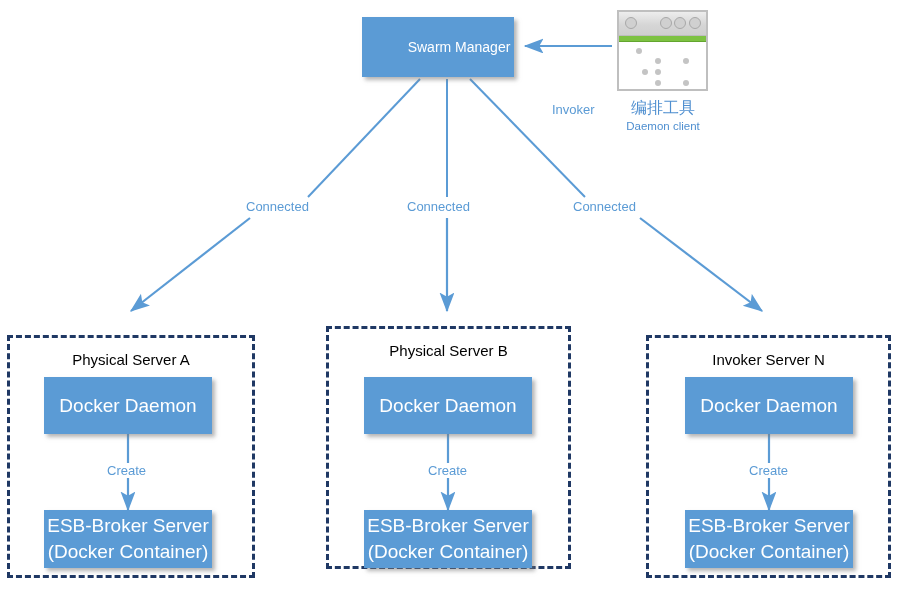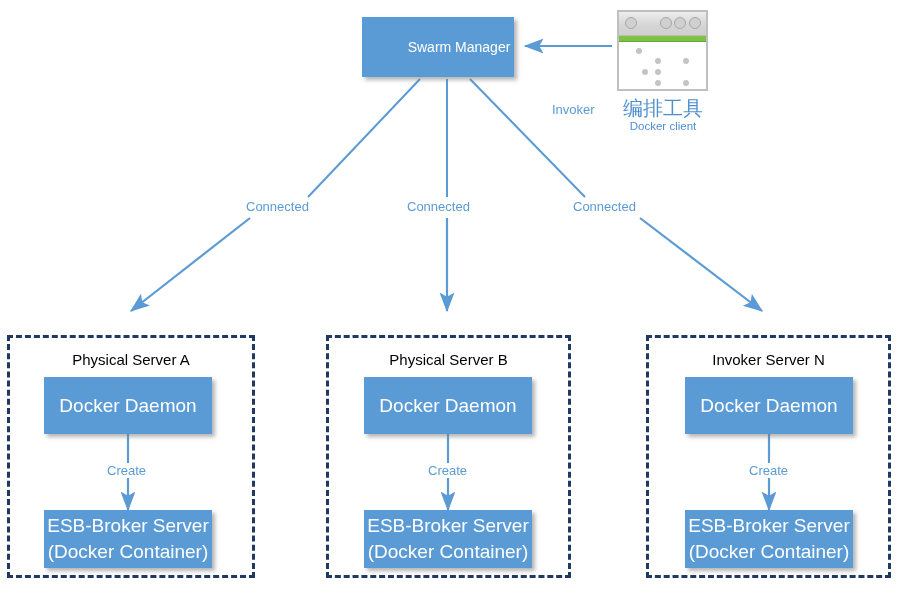--- a/index.html
+++ b/index.html
@@ -127,21 +127,21 @@
   }
   #swarm-client-caption {
     position: absolute;
     left: 600px;
     top: 98px;
     width: 126px;
     text-align: center;
     color: #4F8FD0;
   }
   .caption-cn {
-    font-size: 20px;
+    font-size: 16px;
     line-height: 20px;
   }
   .caption-en {
     font-size: 11.5px;
     line-height: 16px;
   }
 </style>
 </head>
 <body>
 
@@ -188,21 +188,21 @@
       <span class="body-dot" style="left:64px; top:16px;"></span>
       <span class="body-dot" style="left:23px; top:27px;"></span>
       <span class="body-dot" style="left:36px; top:27px;"></span>
       <span class="body-dot" style="left:36px; top:38px;"></span>
       <span class="body-dot" style="left:64px; top:38px;"></span>
     </div>
   </div>
 
   <div id="swarm-client-caption">
     <div class="caption-cn">编排工具</div>
-    <div class="caption-en">Docker client</div>
+    <div class="caption-en">Daemon client</div>
   </div>
 
   <div class="edge-label" style="left:549px; top:58px;margin-top:44px;">Invoker</div>
 
   <div class="edge-label" style="left:243px; top:199px;">Connected</div>
   <div class="edge-label" style="left:404px; top:199px;">Connected</div>
   <div class="edge-label" style="left:570px; top:199px;">Connected</div>
 
   <div class="edge-label" style="left:104px; top:463px;">Create</div>
   <div class="edge-label" style="left:425px; top:463px;">Create</div>
@@ -214,21 +214,21 @@
   <div class="box" style="left:44px; top:377px; width:168px; height:57px;">
     <span>Docker Daemon</span>
   </div>
   <div class="box" style="left:44px; top:510px; width:168px; height:58px;">
     <span>
       <span>ESB-Broker Server</span><br>
       <span>(Docker Container)</span>
     </span>
   </div>
 
-  <div class="server-panel" style="left:326px; top:335px; width:245px; height:243px;">
+  <div class="server-panel" style="left:326px; top:326px; width:245px; height:243px;">
     <div class="panel-title">Physical Server B</div>
   </div>
   <div class="box" style="left:364px; top:377px; width:168px; height:57px;">
     <span>Docker Daemon</span>
   </div>
   <div class="box" style="left:364px; top:510px; width:168px; height:58px;">
     <span>
       <span>ESB-Broker Server</span><br>
       <span>(Docker Container)</span>
     </span>

